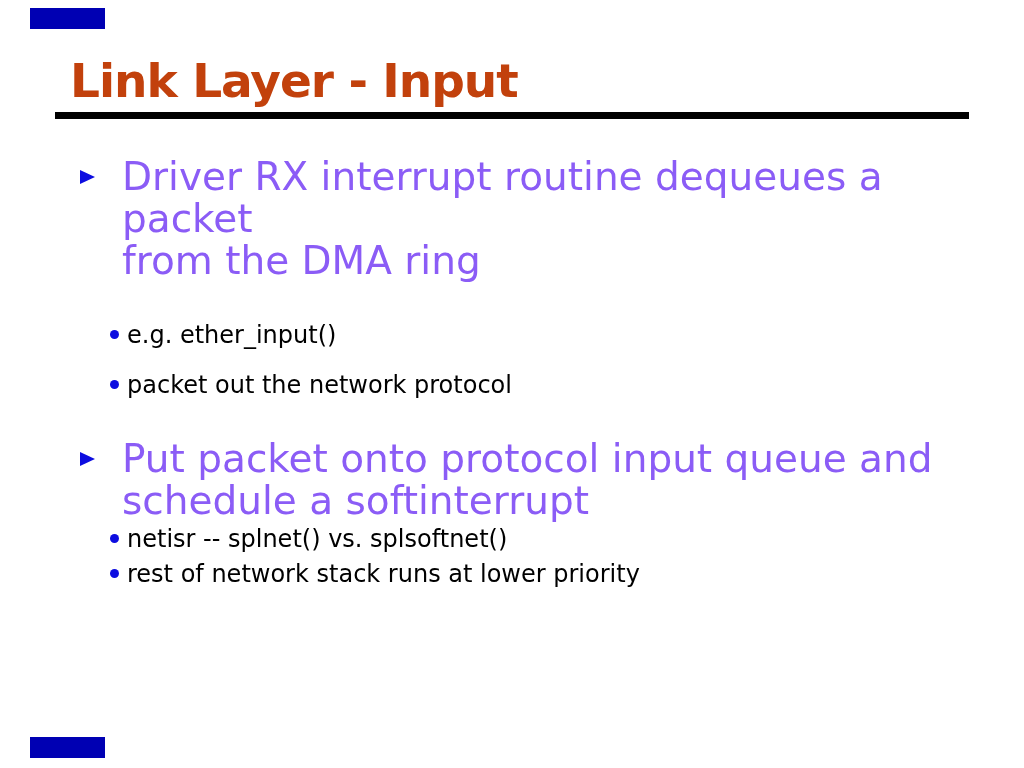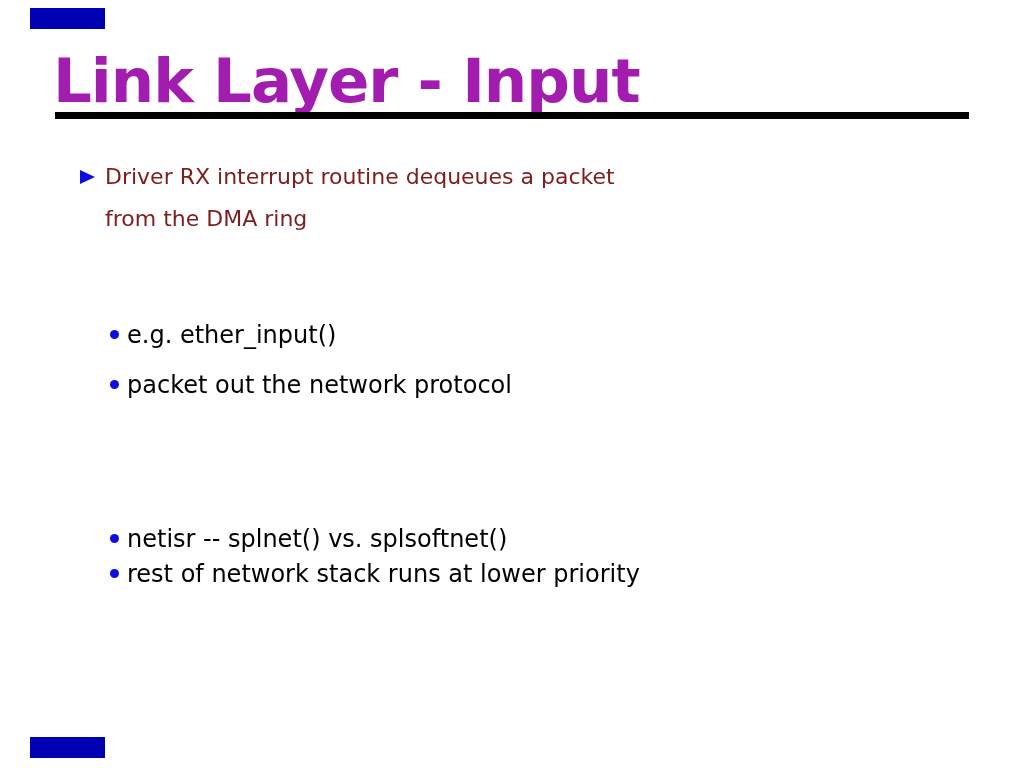--- a/index.html
+++ b/index.html
@@ -17,26 +17,26 @@
     left: 30px;
     width: 75px;
     height: 21px;
     background: #0000b3;
   }
   .accent-bar.top { top: 8px; }
   .accent-bar.bottom { top: 737px; }
 
   .title {
     position: absolute;
-    left: 53px;
+    left: 70px;
     top: 55px;
-    font-size: 61px;
+    font-size: 47px;
     line-height: 52px;
     letter-spacing: -1px;
-    color: #a21caf;
+    color: #c2410c;
     white-space: nowrap;
   }
 
   .title-rule {
     position: absolute;
     left: 55px;
     top: 112px;
     width: 914px;
     height: 7px;
     background: #000000;
@@ -50,25 +50,25 @@
   .bullet-row .tri {
     position: absolute;
     left: 2px;
     top: 14px;
     width: 0; height: 0;
     border-left: 15px solid #0d0de0;
     border-top: 7px solid transparent;
     border-bottom: 7px solid transparent;
   }
   .bullet-row .btext {
-    margin-left: 27px;
-    font-size: 22px;
+    margin-left: 44px;
+    font-size: 39px;
     line-height: 42px;
     white-space: pre-line;
-    color: #7f1d1d;
+    color: #8b5cf6;
   }
 
   .sub-row {
     position: absolute;
     left: 108px;
     width: 800px;
   }
   .sub-row .dot {
     position: absolute;
     left: 2px;
@@ -114,20 +114,25 @@
   <div class="sub-row s1a">
     <span class="dot"></span>
     <div class="stext">e.g. ether_input()</div>
   </div>
 
   <div class="sub-row s1b">
     <span class="dot"></span>
     <div class="stext">packet out the network protocol</div>
   </div>
 
+  <div class="bullet-row b3">
+    <span class="tri"></span>
+    <div class="btext">Put packet onto protocol input queue and
+schedule a softinterrupt</div>
+  </div>
 
   <div class="sub-row s2b">
     <span class="dot"></span>
     <div class="stext">rest of network stack runs at lower priority</div>
   </div>
 
   <div class="sub-row s2a">
     <span class="dot"></span>
     <div class="stext">netisr -- splnet() vs. splsoftnet()</div>
   </div>

